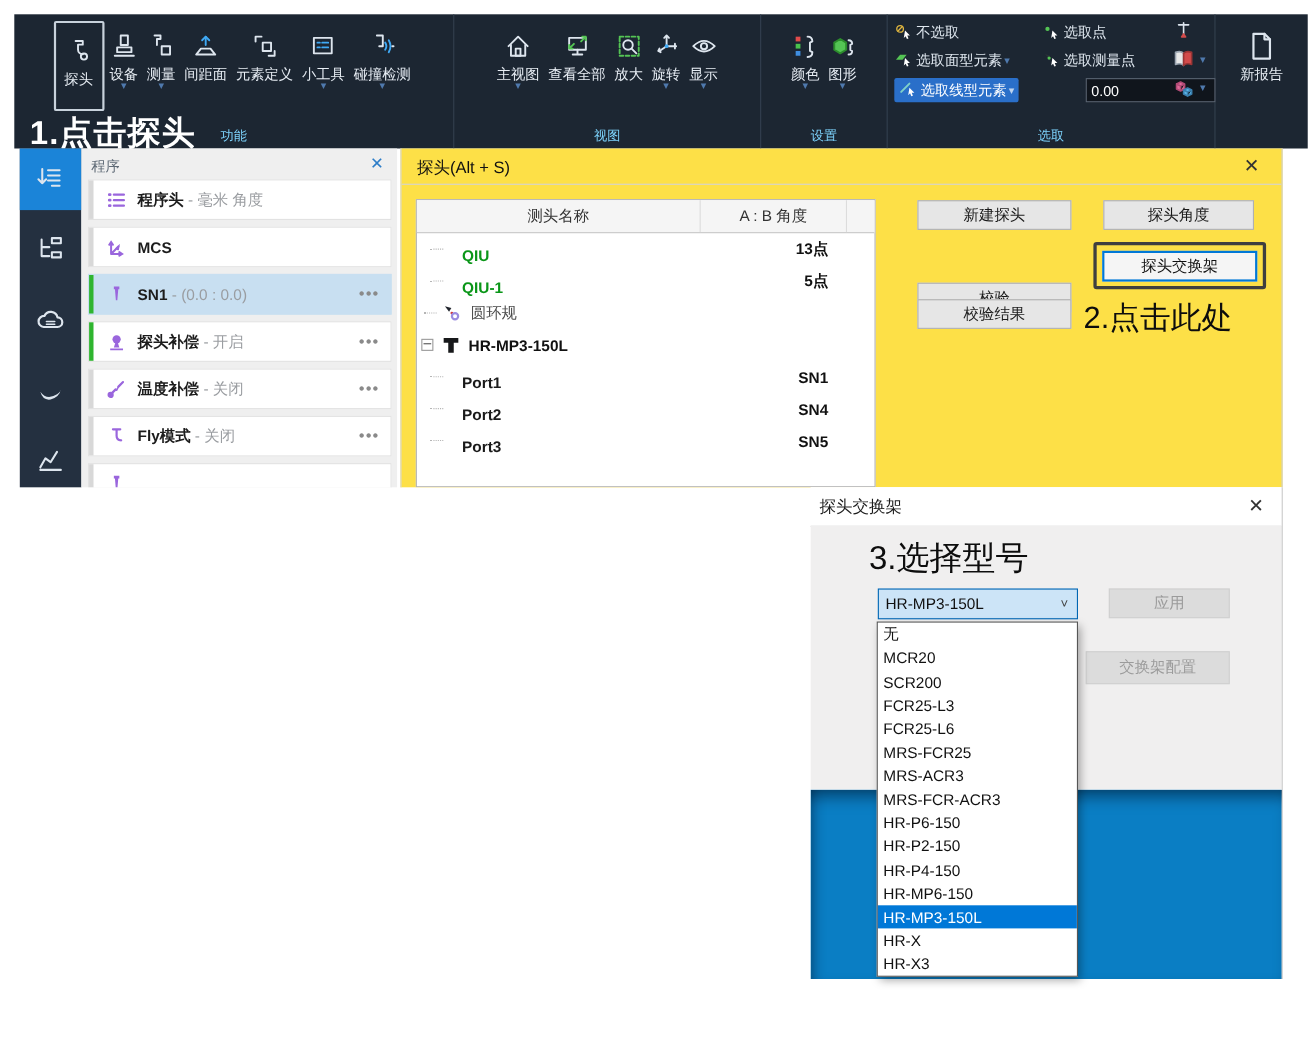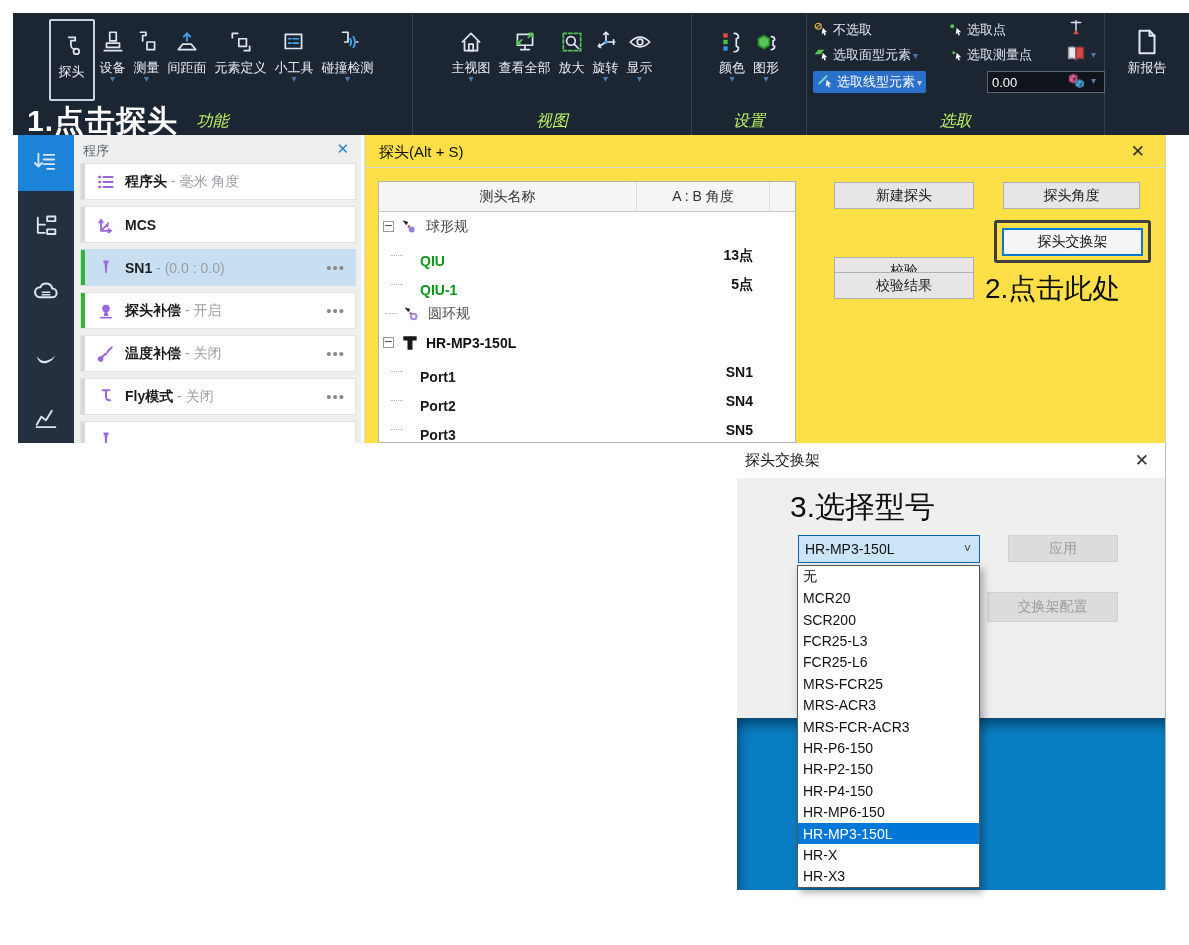--- a/index.html
+++ b/index.html
@@ -2,21 +2,21 @@
 <html><head>
 <meta charset="utf-8">
 <style>
   html,body{margin:0;padding:0;background:#fff;}
   body{font-family:"Liberation Sans","DejaVu Sans",sans-serif;}
   #stage{position:relative;width:1189px;height:945px;background:#fff;overflow:hidden;}
 
   
   #ribbon{position:absolute;left:13px;top:13px;width:1176px;height:122px;background:#1c2632;}
   .rgroup{position:absolute;top:0;height:122px;border-right:1px solid #33404f;box-sizing:border-box;}
-  .rgroup-caption{position:absolute;left:0;right:0;bottom:3px;text-align:center;font-size:16px;color:#bef264;font-style:italic;}
+  .rgroup-caption{position:absolute;left:0;right:0;bottom:3px;text-align:center;font-size:12px;color:#7dd3fc;}
   .ritems{display:flex;align-items:flex-start;padding-top:8px;justify-content:center;gap:2px;}
   .ritem{display:flex;flex-direction:column;align-items:center;padding:2px 3px;color:#e7edf4;font-size:13px;line-height:1.1;}
   .ritem .ricon{height:38px;display:flex;align-items:center;justify-content:center;}
   .ritem .chev{height:10px;font-size:10px;color:#4f79ad;line-height:8px;}
   .ritem.selected{border:2px solid #c8d2dc;border-radius:2px;padding:6px 8px 10px 8px;margin-top:-2px;}
   .annotate-white{position:absolute;color:#ffffff;font-size:30px;font-weight:700;letter-spacing:1px;white-space:nowrap;}
   .annotate-black{position:absolute;color:#0d0d0d;font-size:28px;font-weight:500;white-space:nowrap;}
 
   
   #select-group .selrow{position:absolute;display:flex;align-items:center;color:#dfe7ef;font-size:13px;white-space:nowrap;}
@@ -492,34 +492,20 @@
 
     <div id="probe-table">
       <div id="probe-table-header">
         <div class="hc hc1">测头名称</div>
         <div class="hc hc2">A : B 角度</div>
         <div class="hc hc3"></div>
       </div>
       <div id="probe-tree">
           <div class="trow">
             <span class="tname">
-              <span class="expand-box"></span>
-              <span class="gicon">
-                <svg width="22" height="20" viewBox="0 0 24 24">
-                  <path d="M3 4l7 2-2.5 4z" fill="#20242c"></path>
-                  <circle cx="10.5" cy="11.5" r="1.5" fill="#d23a3a"></circle>
-                  <circle cx="14" cy="15" r="3.6" fill="#8f7fe8"></circle>
-                </svg>
-              </span>
-             <span class="gname">球形规</span>
-            </span>
-            <span class="tval"></span>
-          </div>
-          <div class="trow">
-            <span class="tname">
               <span class="tree-stub"></span>
              <span class="cname green" style="margin-left:14px;">QIU</span>
             </span>
             <span class="tval">13点</span>
           </div>
           <div class="trow">
             <span class="tname">
               <span class="tree-stub"></span>
              <span class="cname green" style="margin-left:14px;">QIU-1</span>
             </span>

